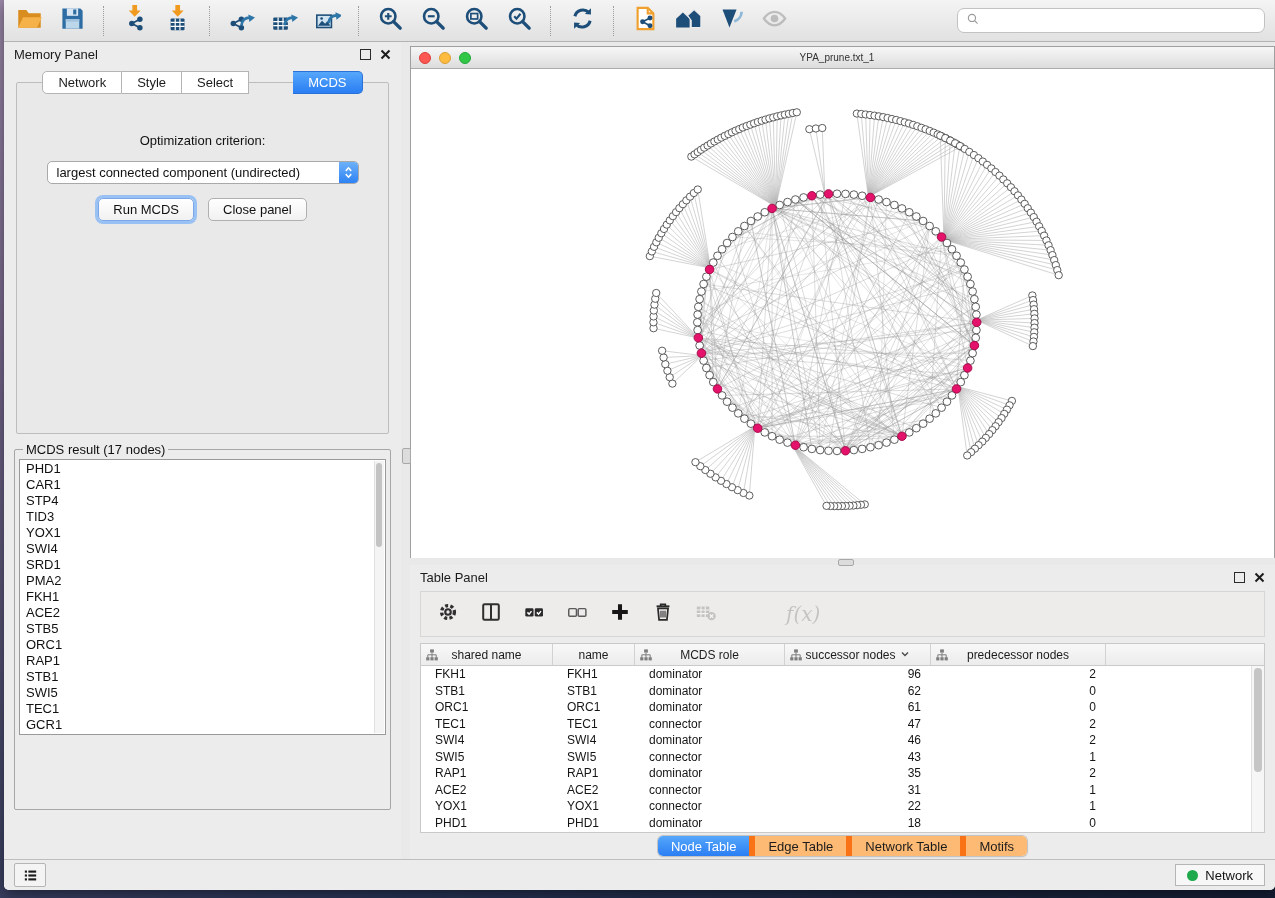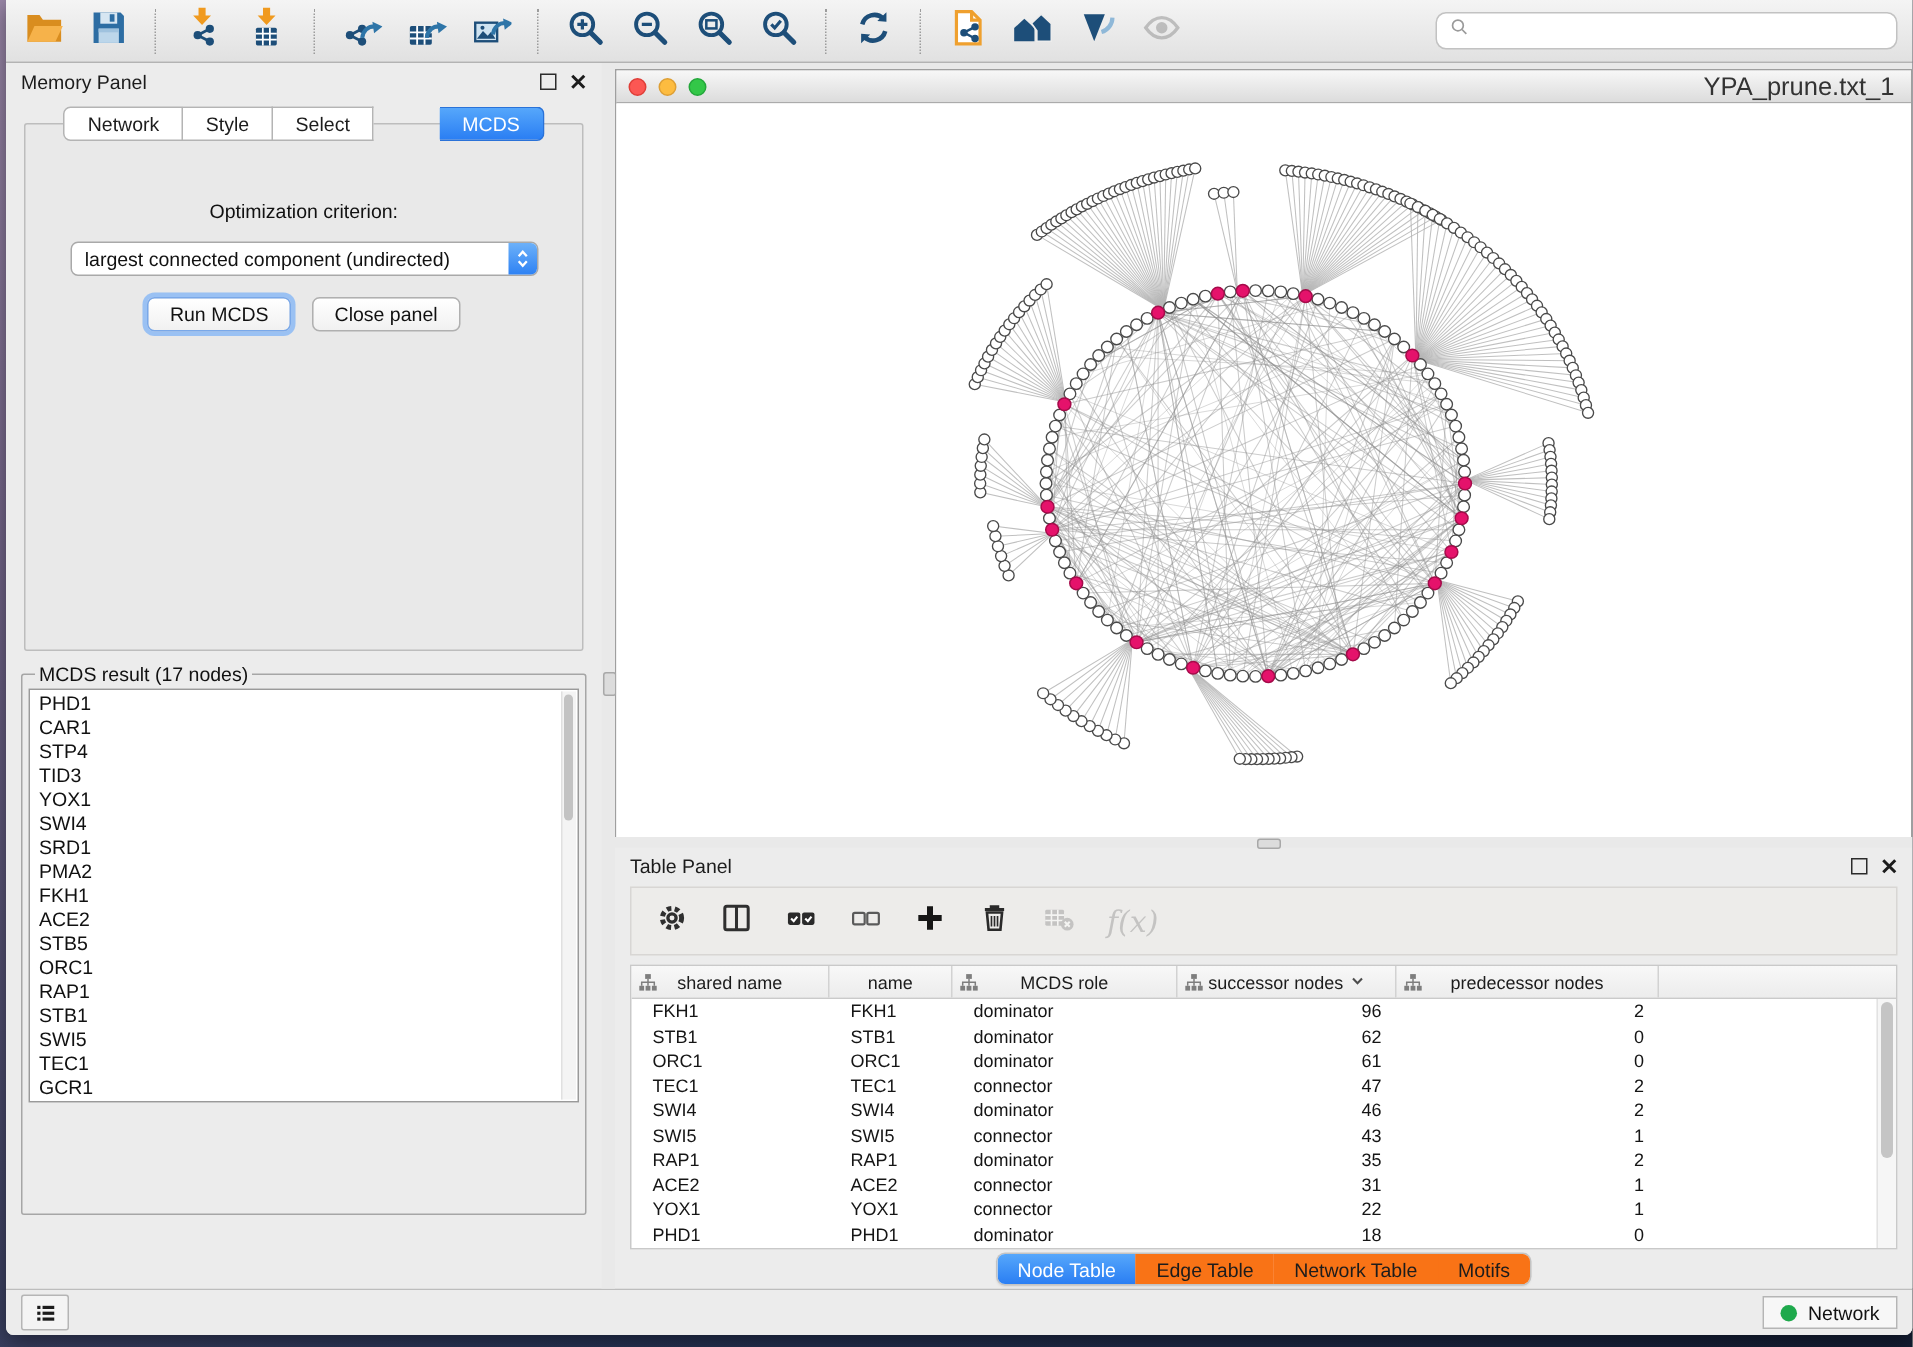--- a/index.html
+++ b/index.html
@@ -70,52 +70,52 @@
   
   .right-col{flex:1;display:flex;flex-direction:column;min-width:0;background:#e9e9e9;}
   .net-window{flex:1;display:flex;flex-direction:column;min-height:0;border:1px solid #9f9f9f;border-bottom:none;margin-top:4px;}
   .net-titlebar{height:21px;flex:none;position:relative;display:flex;align-items:center;
     background:linear-gradient(#f7f7f7,#dcdcdc);border-bottom:1px solid #ababab;}
   .traffic{display:flex;gap:8px;margin-left:8px;}
   .t{width:12px;height:12px;border-radius:50%;box-sizing:border-box;cursor:pointer;}
   .t-red{background:#fc5753;border:1px solid #df3e38;}
   .t-yellow{background:#fdbc40;border:1px solid #de9f34;}
   .t-green{background:#33c748;border:1px solid #23a73a;}
-  .net-title{position:absolute;left:0;right:11px;text-align:right;font-size:17px;color:#333;pointer-events:none;}
+  .net-title{position:absolute;left:0;right:11px;text-align:center;font-size:10px;color:#333;pointer-events:none;}
   .net-canvas{flex:1;background:#fff;position:relative;min-height:0;}
   .net-canvas svg{position:absolute;inset:0;width:100%;height:100%;}
 
   
   .table-panel{height:294px;flex:none;display:flex;flex-direction:column;background:#ececec;}
   .tp-toolbar{margin:1px 10px 6px;height:44px;flex:none;background:#edecea;border:1px solid #d8d6d4;
     display:flex;align-items:center;gap:21px;padding:0 16px;}
   .tp-btn{display:flex;align-items:center;justify-content:center;cursor:pointer;}
   .tp-btn svg{width:22px;height:22px;}
   .tp-btn.disabled{opacity:.42;cursor:default;}
-  .fx-label{font:italic 20px "DejaVu Serif",serif;color:#8d8d8d;}
+  .fx-label{font:italic 20px "DejaVu Serif",serif;color:#8d8d8d;margin-left:48px;}
 
   .tbl-wrap{flex:1;margin:0 10px;position:relative;border:1px solid #c9c9c9;background:#fff;overflow:hidden;min-height:0;}
   .tbl-header{display:flex;height:21px;background:linear-gradient(#f8f8f8,#ececec);border-bottom:1px solid #cacaca;}
   .th-cell{position:relative;flex:none;display:flex;align-items:center;justify-content:center;gap:4px;
     border-right:1px solid #d2d2d2;font-size:12px;color:#1c1c1c;box-sizing:border-box;cursor:pointer;}
   .th-cell .colicon{position:absolute;left:5px;display:flex;}
   .th-cell .colicon svg{width:12px;height:12px;}
   .th-cell .sorticon svg{width:10px;height:10px;margin-top:2px;}
   .th-fill{flex:1;}
   .tbl-body{position:absolute;top:22px;left:0;right:12px;bottom:0;overflow:hidden;}
   .tbl-row{display:flex;height:16.5px;align-items:center;cursor:default;}
   .cell{flex:none;font-size:12px;color:#151515;padding-left:14px;box-sizing:border-box;white-space:nowrap;overflow:hidden;}
   .cell.num{text-align:right;padding-left:0;padding-right:10px;}
   .tbl-scroll{position:absolute;top:22px;right:0;bottom:0;width:12px;background:#f6f6f6;border-left:1px solid #e2e2e2;}
   .tbl-scroll .thumb{position:absolute;top:2px;left:2px;width:8px;height:104px;background:#c5c5c5;border-radius:4px;}
 
   .bottom-tabs{height:26px;flex:none;display:flex;align-items:center;justify-content:center;}
   .bt-group{display:inline-flex;border-radius:5px;overflow:hidden;background:#fff;
     box-shadow:0 0 0 1px #c3c3c3,0 1px 2px rgba(0,0,0,.15);}
-  .bt-tab{font-size:13px;padding:2.5px 13px;color:#1c1c1c;border-left:1px solid #f97316;cursor:pointer;background:#f97316;}
+  .bt-tab{font-size:13px;padding:2.5px 13px;color:#1c1c1c;border-left:6px solid #f97316;cursor:pointer;background:#fdba74;}
   .bt-tab:first-child{border-left:none;}
   .bt-tab.selected{background:linear-gradient(#56a7fb,#2a7ef3);color:#fff;}
 
   
   .status-bar{height:30px;flex:none;display:flex;align-items:center;justify-content:space-between;
     padding:0 10px;background:#ececec;border-top:1px solid #bdbdbd;border-radius:0 0 5px 5px;}
   .list-btn{width:30px;height:22px;border:1px solid #b5b5b5;background:#f4f4f4;border-radius:2px;
     display:flex;align-items:center;justify-content:center;cursor:pointer;}
   .list-btn svg{width:17px;height:17px;}
   .memory-btn{display:flex;align-items:center;gap:7px;border:1px solid #b5b5b5;background:#f7f7f7;

